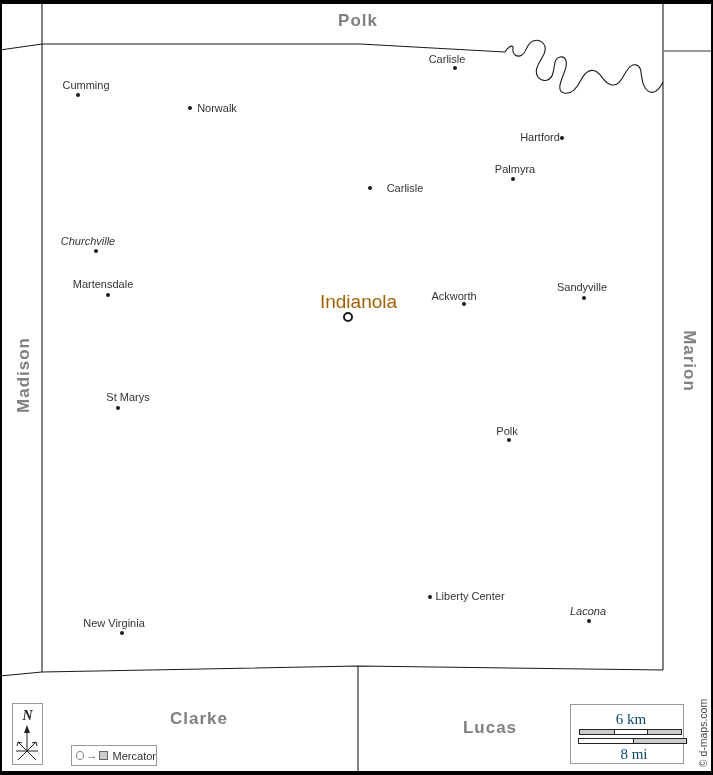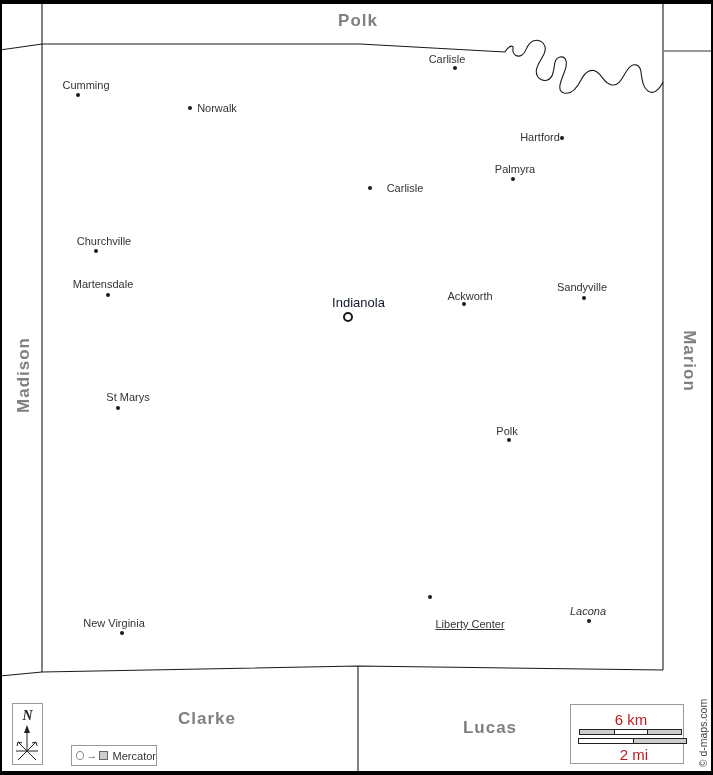--- a/index.html
+++ b/index.html
@@ -24,21 +24,21 @@
   .county-label.vert-left{transform:translate(-50%,-50%) rotate(-90deg);}
   .county-label.vert-right{transform:translate(-50%,-50%) rotate(90deg);}
 
   
   .town-dot{position:absolute;width:4px;height:4px;background:#1a1a1a;border-radius:50%;
     transform:translate(-50%,-50%);}
   .seat-dot{position:absolute;width:10px;height:10px;border:2.8px solid #1a1a1a;background:#fff;
     border-radius:50%;box-sizing:border-box;transform:translate(-50%,-50%);}
   .town-label{position:absolute;font-size:11px;color:#333;white-space:nowrap;
     transform:translate(-50%,-50%);}
-  .seat-label{position:absolute;font-size:13px;color:#0f172a;white-space:nowrap;
+  .seat-label{position:absolute;font-size:19px;color:#a16207;white-space:nowrap;
     transform:translate(-50%,-50%);padding-left:19px;}
 
   
   .north-box{position:absolute;left:12px;top:703px;width:31px;height:62px;
     border:1px solid #999;box-sizing:border-box;text-align:center;}
   .north-n{font-family:"Liberation Serif",serif;font-style:italic;font-weight:700;
     font-size:14px;color:#222;margin-top:4px;}
 
   
   .mercator-box{position:absolute;left:71px;top:745px;width:86px;height:21px;
@@ -46,22 +46,22 @@
     justify-content:flex-start;padding-left:4px;gap:2px;}
   .merc-circle{width:9px;height:9px;border:1.4px solid #888;border-radius:50%;
     box-sizing:border-box;background:#fff;}
   .merc-arrow{font-size:11px;color:#555;line-height:1;}
   .merc-square{width:9px;height:9px;border:1.4px solid #666;background:#ccc;box-sizing:border-box;}
   .merc-text{font-size:11px;color:#333;padding-left:3px;}
 
   
   .scale-box{position:absolute;left:570px;top:704px;width:114px;height:60px;
     border:1px solid #999;box-sizing:border-box;background:#fff;}
-  .scale-text{position:absolute;font-family:Liberation Sans, sans-serif;font-size:15px;
-    color:#b91c1c;transform:translate(-50%,-50%);white-space:nowrap;}
+  .scale-text{position:absolute;font-family:Liberation Serif, serif;font-size:15px;
+    color:#0c4a6e;transform:translate(-50%,-50%);white-space:nowrap;}
   .km-text{left:60px;top:14px;}
   .mi-text{left:63px;top:49px;}
   .bar{position:absolute;display:flex;border:1px solid #222;box-sizing:content-box;height:4px;}
   .km-bar{left:8px;top:24px;width:101px;}
   .mi-bar{left:7px;top:33px;width:107px;}
   .seg{height:4px;}
   .seg + .seg{border-left:1px solid #222;box-sizing:border-box;}
 
   .copyright{position:absolute;left:703px;top:733px;font-size:10.5px;color:#444;
     white-space:nowrap;transform:translate(-50%,-50%) rotate(-90deg);}
@@ -92,52 +92,52 @@
     <path d="M0,676 L42,672 L358,666 L663,670" fill="none" stroke="#1a1a1a" stroke-width="1.1"></path>
 
     <path d="M358,666 L358,771" fill="none" stroke="#1a1a1a" stroke-width="1.1"></path>
 
     <path d="M664,51 L713,51" fill="none" stroke="#999" stroke-width="2"></path>
   </svg>
 
   <div class="county-label" style="left:358px;top:21px;">Polk</div>
   <div class="county-label vert-left" style="left:24px;top:375px;">Madison</div>
   <div class="county-label vert-right" style="left:689px;top:361px;">Marion</div>
-  <div class="county-label" style="left:207px;top:719px;">Clarke</div>
+  <div class="county-label" style="left:199px;top:719px;">Clarke</div>
   <div class="county-label" style="left:490px;top:728px;">Lucas</div>
 
   <div>
       <div class="town-dot" style="left: 78px; top: 95px;"></div>
       <div class="town-label" style="left: 86px; top: 85px;">Cumming</div>
       <div class="town-dot" style="left: 190px; top: 108px;"></div>
       <div class="town-label" style="left: 217px; top: 108px;">Norwalk</div>
       <div class="town-dot" style="left: 455px; top: 68px;"></div>
       <div class="town-label" style="left: 440px; top: 59px; padding-left: 14px;">Carlisle</div>
       <div class="town-dot" style="left: 562px; top: 138px;"></div>
       <div class="town-label" style="left: 540px; top: 137px;">Hartford</div>
       <div class="town-dot" style="left: 513px; top: 179px;"></div>
       <div class="town-label" style="left: 515px; top: 169px;">Palmyra</div>
       <div class="town-dot" style="left: 370px; top: 188px;"></div>
       <div class="town-label" style="left: 405px; top: 188px;">Carlisle</div>
       <div class="town-dot" style="left: 96px; top: 251px;"></div>
-      <div class="town-label" style="left: 104px; top: 241px;">Churchville</div>
+      <div class="town-label" style="left: 88px; top: 241px; font-style: italic;">Churchville</div>
       <div class="town-dot" style="left: 108px; top: 295px;"></div>
       <div class="town-label" style="left: 103px; top: 284px;">Martensdale</div>
       <div class="seat-dot" style="left: 348px; top: 317px;"></div>
       <div class="seat-label" style="left: 349px; top: 302px;">Indianola</div>
       <div class="town-dot" style="left: 464px; top: 304px;"></div>
-      <div class="town-label" style="left: 454px; top: 296px; margin-left: 16px;">Ackworth</div>
+      <div class="town-label" style="left: 454px; top: 296px;">Ackworth</div>
       <div class="town-dot" style="left: 584px; top: 298px;"></div>
       <div class="town-label" style="left: 582px; top: 287px;">Sandyville</div>
       <div class="town-dot" style="left: 118px; top: 408px;"></div>
       <div class="town-label" style="left: 128px; top: 397px;">St Marys</div>
       <div class="town-dot" style="left: 509px; top: 440px;"></div>
       <div class="town-label" style="left: 507px; top: 431px;">Polk</div>
       <div class="town-dot" style="left: 430px; top: 597px;"></div>
-      <div class="town-label" style="left: 470px; top: 624px; text-decoration: underline;">Liberty Center</div>
+      <div class="town-label" style="left: 470px; top: 596px;">Liberty Center</div>
       <div class="town-dot" style="left: 589px; top: 621px;"></div>
       <div class="town-label" style="left: 588px; top: 611px; font-style: italic;">Lacona</div>
       <div class="town-dot" style="left: 122px; top: 633px;"></div>
       <div class="town-label" style="left: 114px; top: 623px;">New Virginia</div>
     </div>
 
   <div class="north-box">
     <div class="north-n">N</div>
     <svg width="29" height="40" viewBox="0 0 29 40">
       <line x1="14" y1="27" x2="14" y2="7" stroke="#222" stroke-width="1"></line>
@@ -161,21 +161,21 @@
     <div class="scale-text km-text">6 km</div>
     <div class="bar km-bar">
       <div class="seg" style="width:33.6px;background:#ccc;"></div>
       <div class="seg" style="width:33.6px;background:#fff;"></div>
       <div class="seg" style="width:33.8px;background:#ccc;"></div>
     </div>
     <div class="bar mi-bar">
       <div class="seg" style="width:53.5px;background:#fff;"></div>
       <div class="seg" style="width:53.5px;background:#ccc;"></div>
     </div>
-    <div class="scale-text mi-text">2 mi</div>
+    <div class="scale-text mi-text">8 mi</div>
   </div>
 
   <div class="copyright">© d-maps.com</div>
 
   <div class="frame frame-top"></div>
   <div class="frame frame-bottom"></div>
   <div class="frame frame-left"></div>
   <div class="frame frame-right"></div>
 </div>
 

